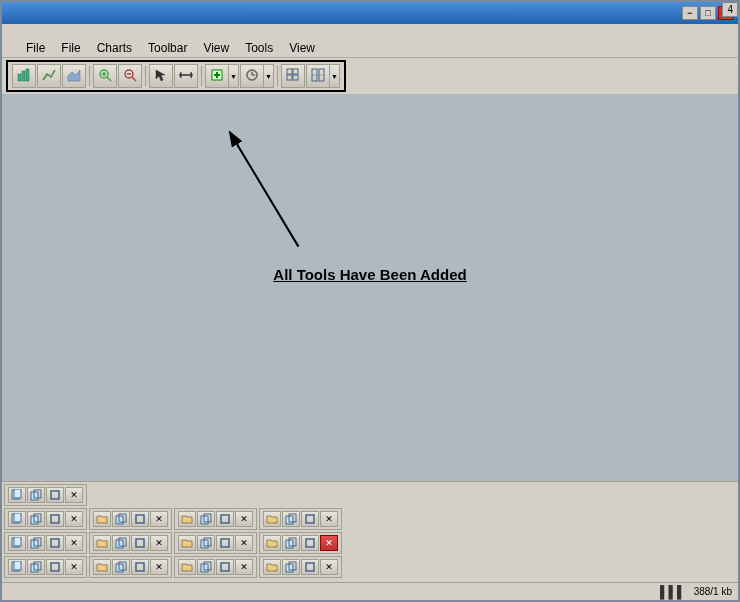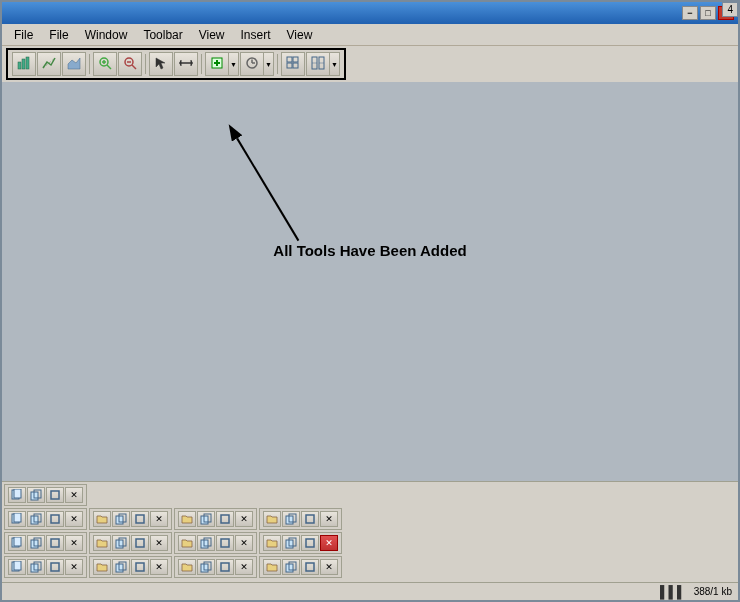--- a/index.html
+++ b/index.html
@@ -56,25 +56,25 @@
       justify-content: center;
       font-size: 9px;
       font-weight: bold;
     }
     .title-btn.close { background: #c0392b; color: white; border-color: #a00; }
     .title-btn.minimize { background: #d4d0c8; }
     .title-btn.maximize { background: #d4d0c8; }
 
     
     .menu-bar {
-      height: 22px;
-      background: #d4d0c8;
-      display: flex;
-      align-items: center;
-      padding: 0 4px;
+      height: 34px;
+      background: #d4d0c8;
+      display: flex;
+      align-items: flex-end;
+      padding: 0 16px;
       flex-shrink: 0;
       border-bottom: 1px solid #b0a898;
     }
     .menu-item {
       padding: 2px 8px;
       cursor: pointer;
       font-size: 12px;
       color: #000;
     }
 
@@ -245,24 +245,24 @@
     <div class="title-bar-controls">
       <div class="title-btn minimize">−</div>
       <div class="title-btn maximize">□</div>
       <div class="title-btn close">✕</div>
     </div>
   </div>
 
   <div class="menu-bar">
     <div class="menu-item">File</div>
     <div class="menu-item">File</div>
-    <div class="menu-item">Window</div>
+    <div class="menu-item">Charts</div>
     <div class="menu-item">Toolbar</div>
     <div class="menu-item">View</div>
-    <div class="menu-item">Insert</div>
+    <div class="menu-item">Tools</div>
     <div class="menu-item">View</div>
   </div>
 
   <div class="toolbar-area">
 
     <div class="charts-toolbar">
 
       <div class="toolbar-btn">
         <span>
           <svg width="14" height="14" viewBox="0 0 14 14">
@@ -399,21 +399,21 @@
     <svg class="arrow-overlay" viewBox="0 0 720 340">
       <defs>
         <marker id="arrowhead" markerWidth="8" markerHeight="6" refX="0" refY="3" orient="auto">
           <polygon points="0 0, 8 3, 0 6" fill="#000"></polygon>
         </marker>
       </defs>
       <line x1="290" y1="130" x2="230" y2="30" stroke="#000" stroke-width="2" marker-end="url(#arrowhead)"></line>
     </svg>
 
 
-    <div style="position: absolute; top: 160px; left: 120px; right: 120px; text-align:center;">
+    <div style="position: absolute; top: 172px; left: 120px; right: 120px; text-align:center;text-decoration:underline;">
       <span class="annotation-text">All Tools Have Been Added</span>
     </div>
   </div>
 
   <div class="bottom-area">
 
     <div class="taskbar-row">
       <div class="taskbar-panel">
         <div class="taskbar-btn">
           <svg width="12" height="12" viewBox="0 0 12 12">

